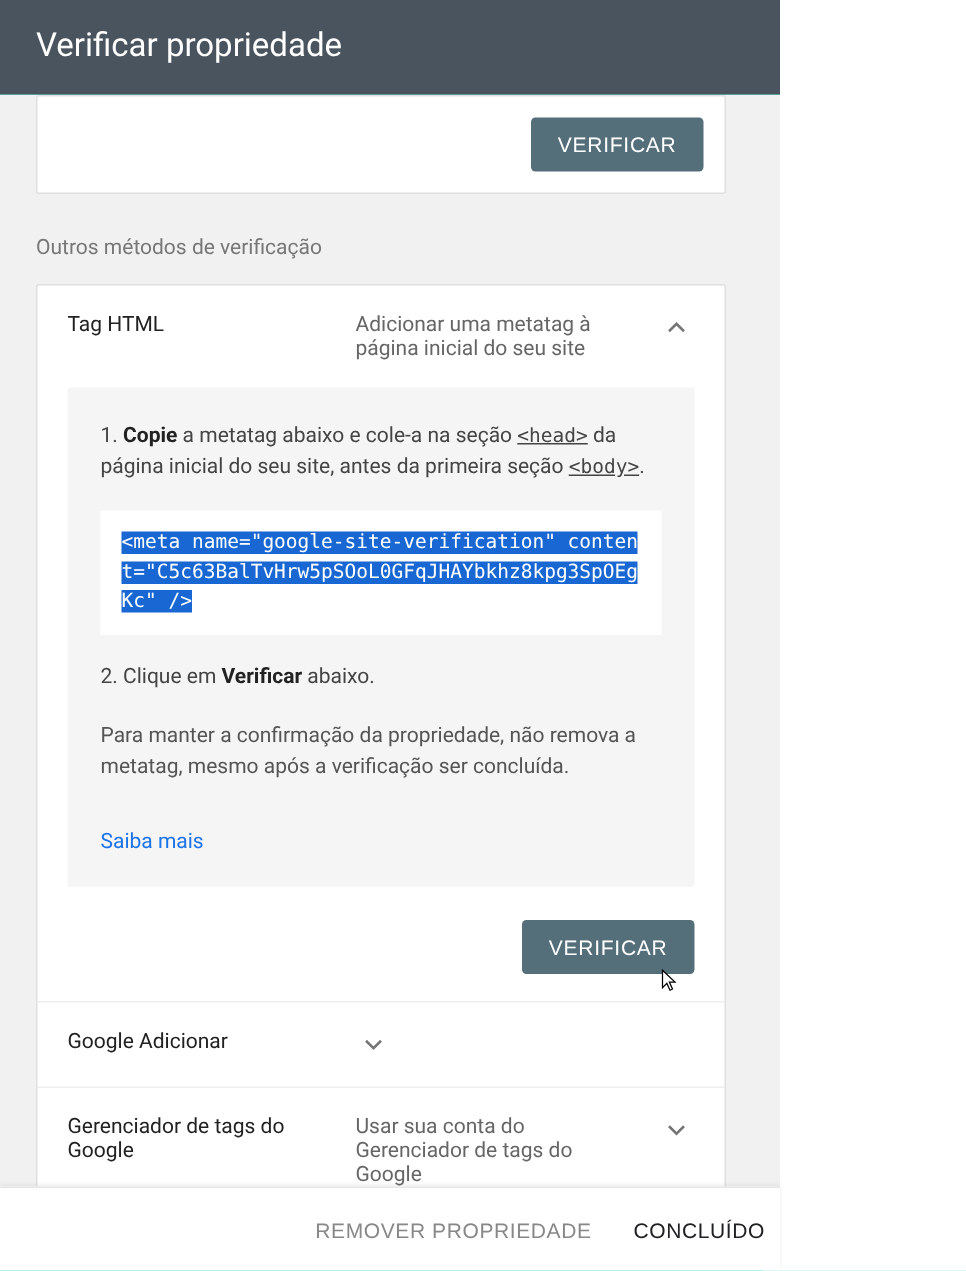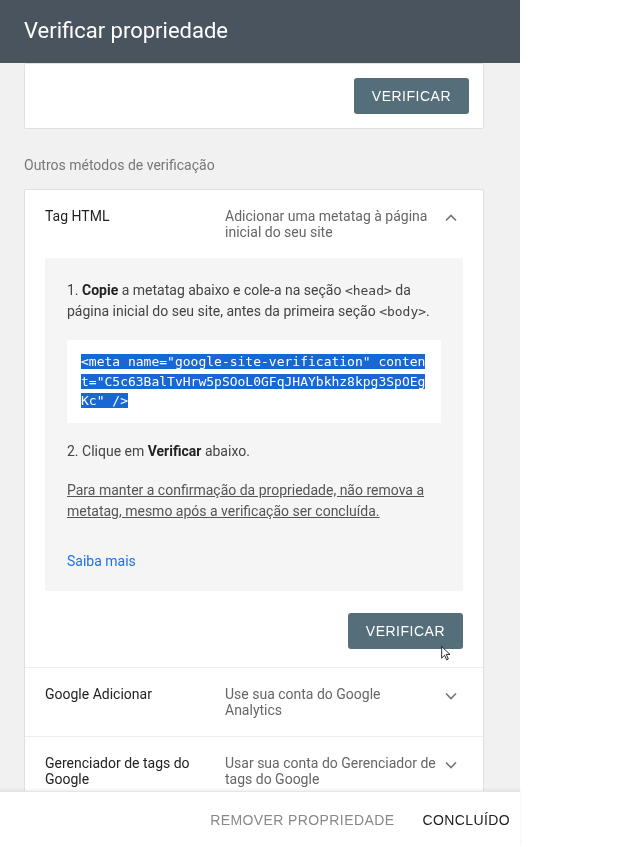--- a/index.html
+++ b/index.html
@@ -40,53 +40,53 @@
   }
   .other-methods {
     color: #777;
     font-size: 14px;
     margin: 28px 0 16px 0;
   }
   .method-row {
     display: flex;
     align-items: flex-start;
     padding: 18px 20px;
-    gap: 0;
+    gap: 12px;
     border-top: 1px solid #eee;
   }
   .method-row:first-child { border-top: none; }
   .method-name { width: 180px; flex: 0 0 180px; font-size: 14px; color: #222; }
   .method-desc { flex: 1 1 auto; font-size: 14px; color: #666; }
   .method-icon { width: 24px; flex: 0 0 24px; display: flex; justify-content: center; align-items: center; color: #757575; }
   .chev, .extlink { width: 20px; height: 20px; stroke: #757575; fill: none; stroke-width: 2; }
   .expanded-block {
     background: #f5f5f5;
     margin: 0 20px 18px 20px;
     padding: 22px 22px 22px 22px;
     font-size: 14px;
     color: #444;
     border-radius: 2px;
   }
   .step { margin-bottom: 18px; line-height: 1.5; }
   .step b { color: #222; }
-  .code-mono { font-family: Consolas, Menlo, monospace; font-size: 13px; }
+  .code-mono { font-family: Consolas, Menlo, monospace; font-size: 13px; text-decoration: underline; }
   .code-box {
     background: #fff;
     padding: 12px 14px;
     margin: 14px 0 18px 0;
     font-family: Consolas, Menlo, monospace;
     font-size: 13px;
     line-height: 1.5;
     word-break: break-all;
   }
   .highlighted {
     background: #1967d2;
     color: #fff;
   }
-  .keep-note { font-size: 14px; color: #555; line-height: 1.5; margin-top: 12px; text-decoration: underline; }
+  .keep-note { font-size: 14px; color: #555; line-height: 1.5; margin-top: 12px; }
   .learn-more { display: inline-block; margin-top: 31px; color: #1a73e8; text-decoration: none; font-size: 14px; }
   .verify-row { display: flex; justify-content: flex-end; padding: 4px 20px 18px 20px; position: relative; }
   .cursor {
     position: absolute;
     right: 28px;
     bottom: 2px;
     width: 20px;
     height: 22px;
     pointer-events: none;
   }
@@ -160,21 +160,20 @@
 
       <div class="verify-row">
         <button class="btn">Verificar</button>
         <svg class="cursor" viewBox="0 0 24 24">
           <path d="M8 3 L8 17 L11.5 13.5 L14 19 L16 18 L13.5 12.5 L18 12.5 Z" fill="#fff" stroke="#000" stroke-width="1"></path>
         </svg>
       </div>
 
       <div class="method-row">
         <div class="method-name">Google Adicionar</div>
-        <div class="method-desc">Use sua conta do Google Analytics</div>
         <div class="method-icon">
           <svg class="chev" viewBox="0 0 24 24">
                 <polyline points="6 9 12 15 18 9"></polyline>
               </svg>
         </div>
       </div>
 
       <div class="method-row">
         <div class="method-name">Gerenciador de tags do Google</div>
         <div class="method-desc">Usar sua conta do Gerenciador de tags do Google</div>

